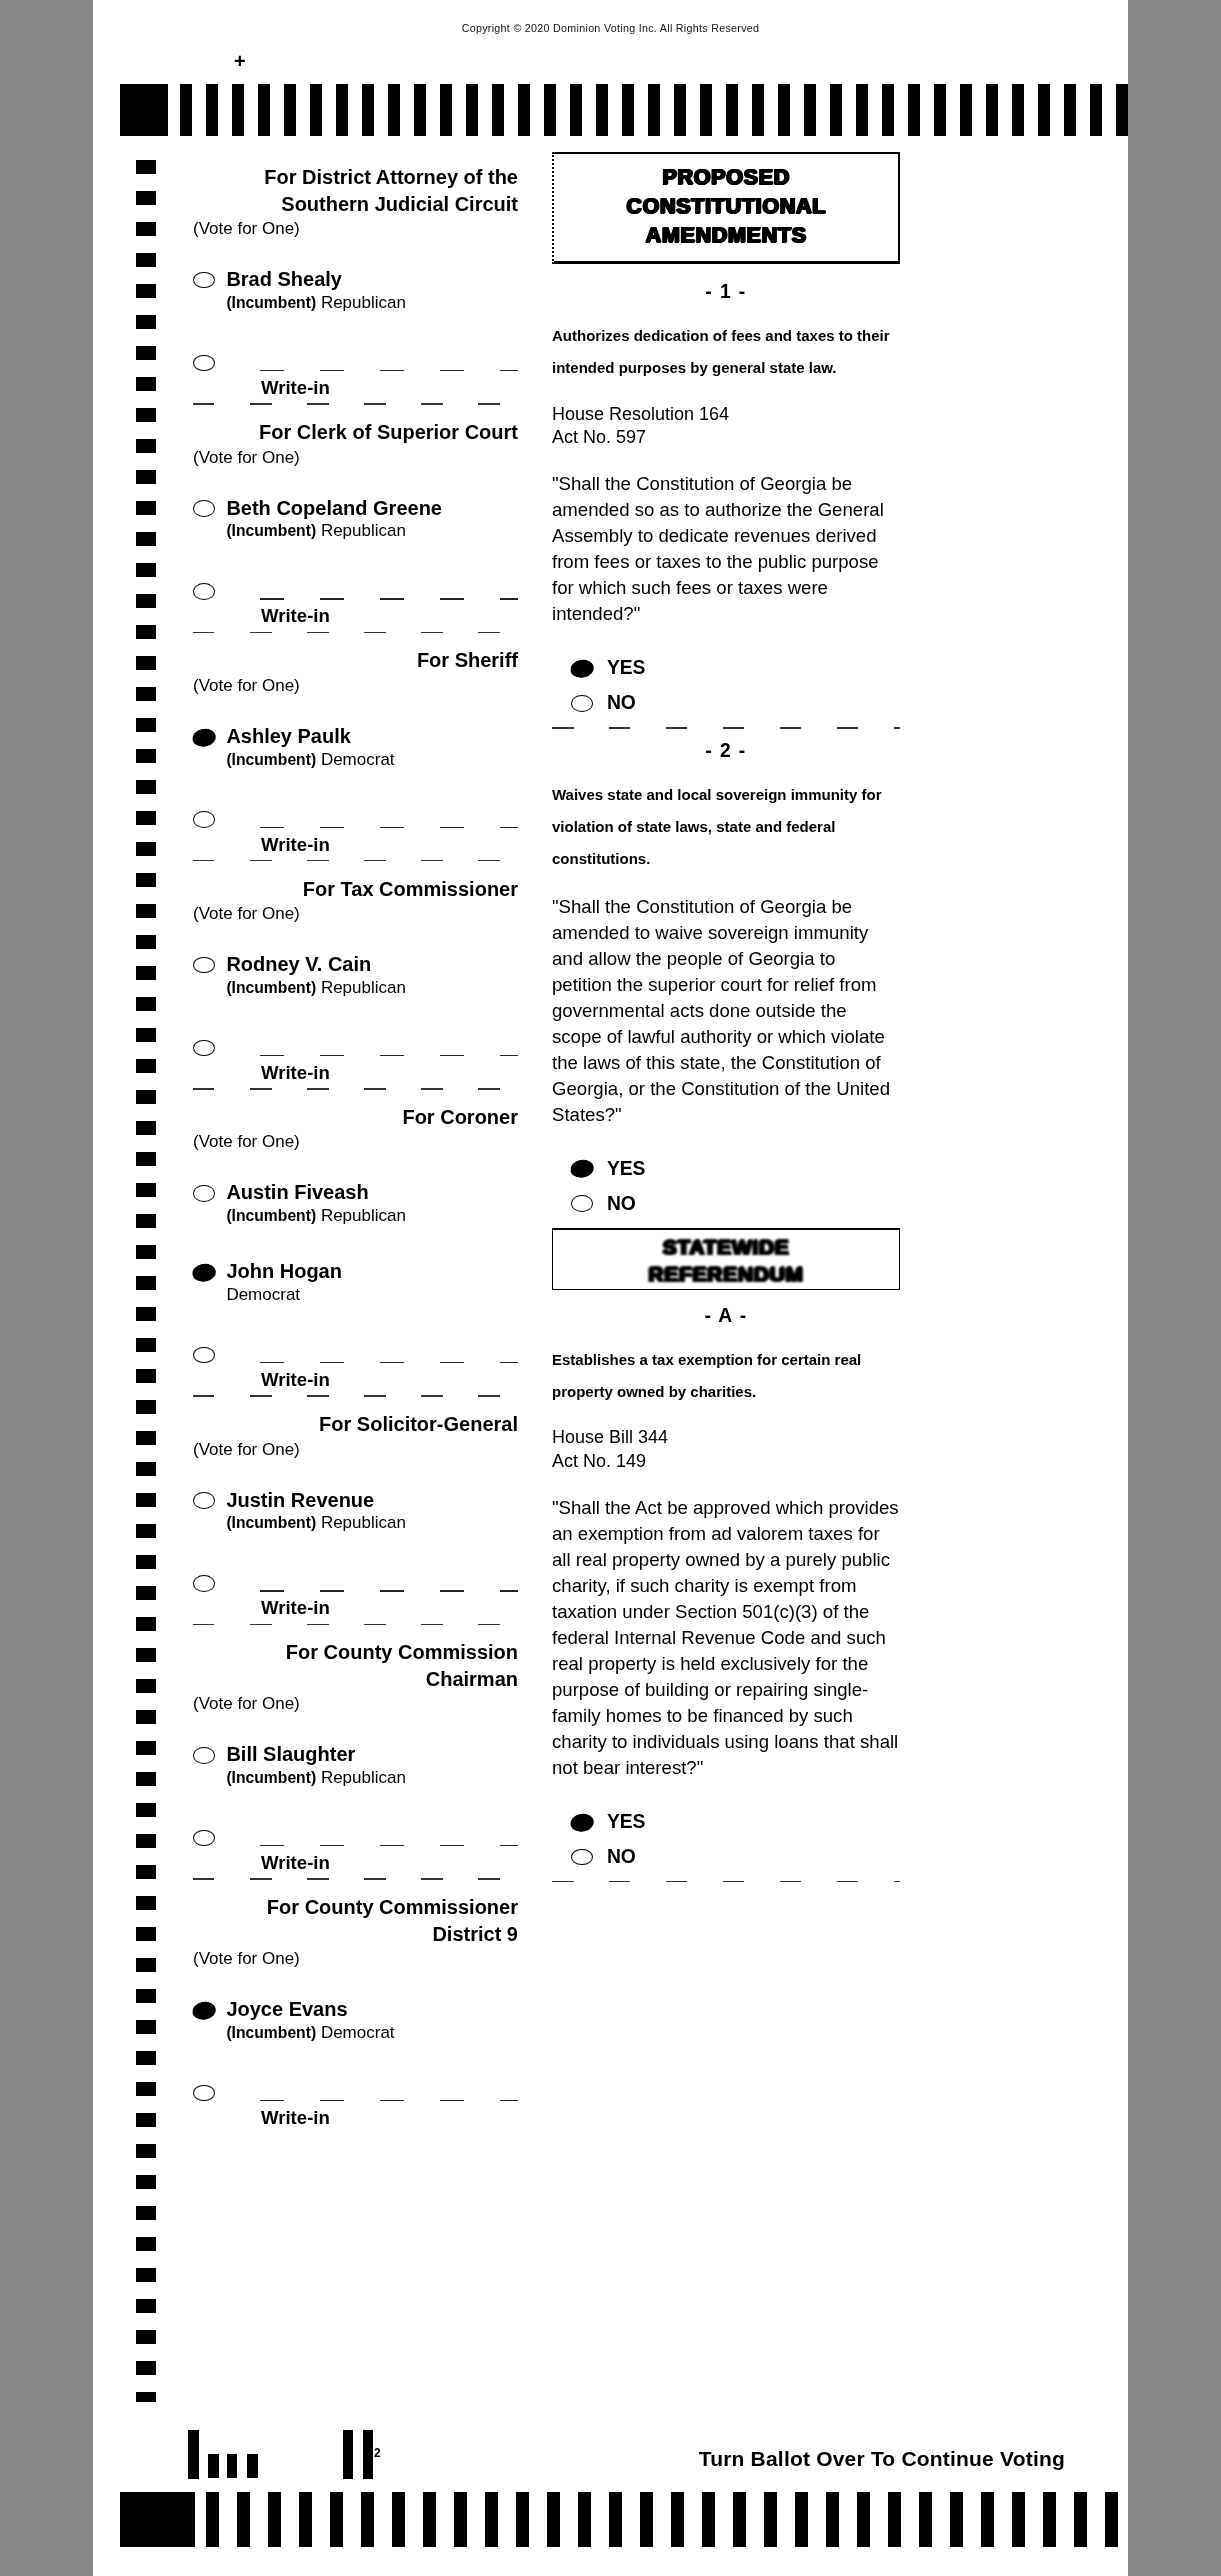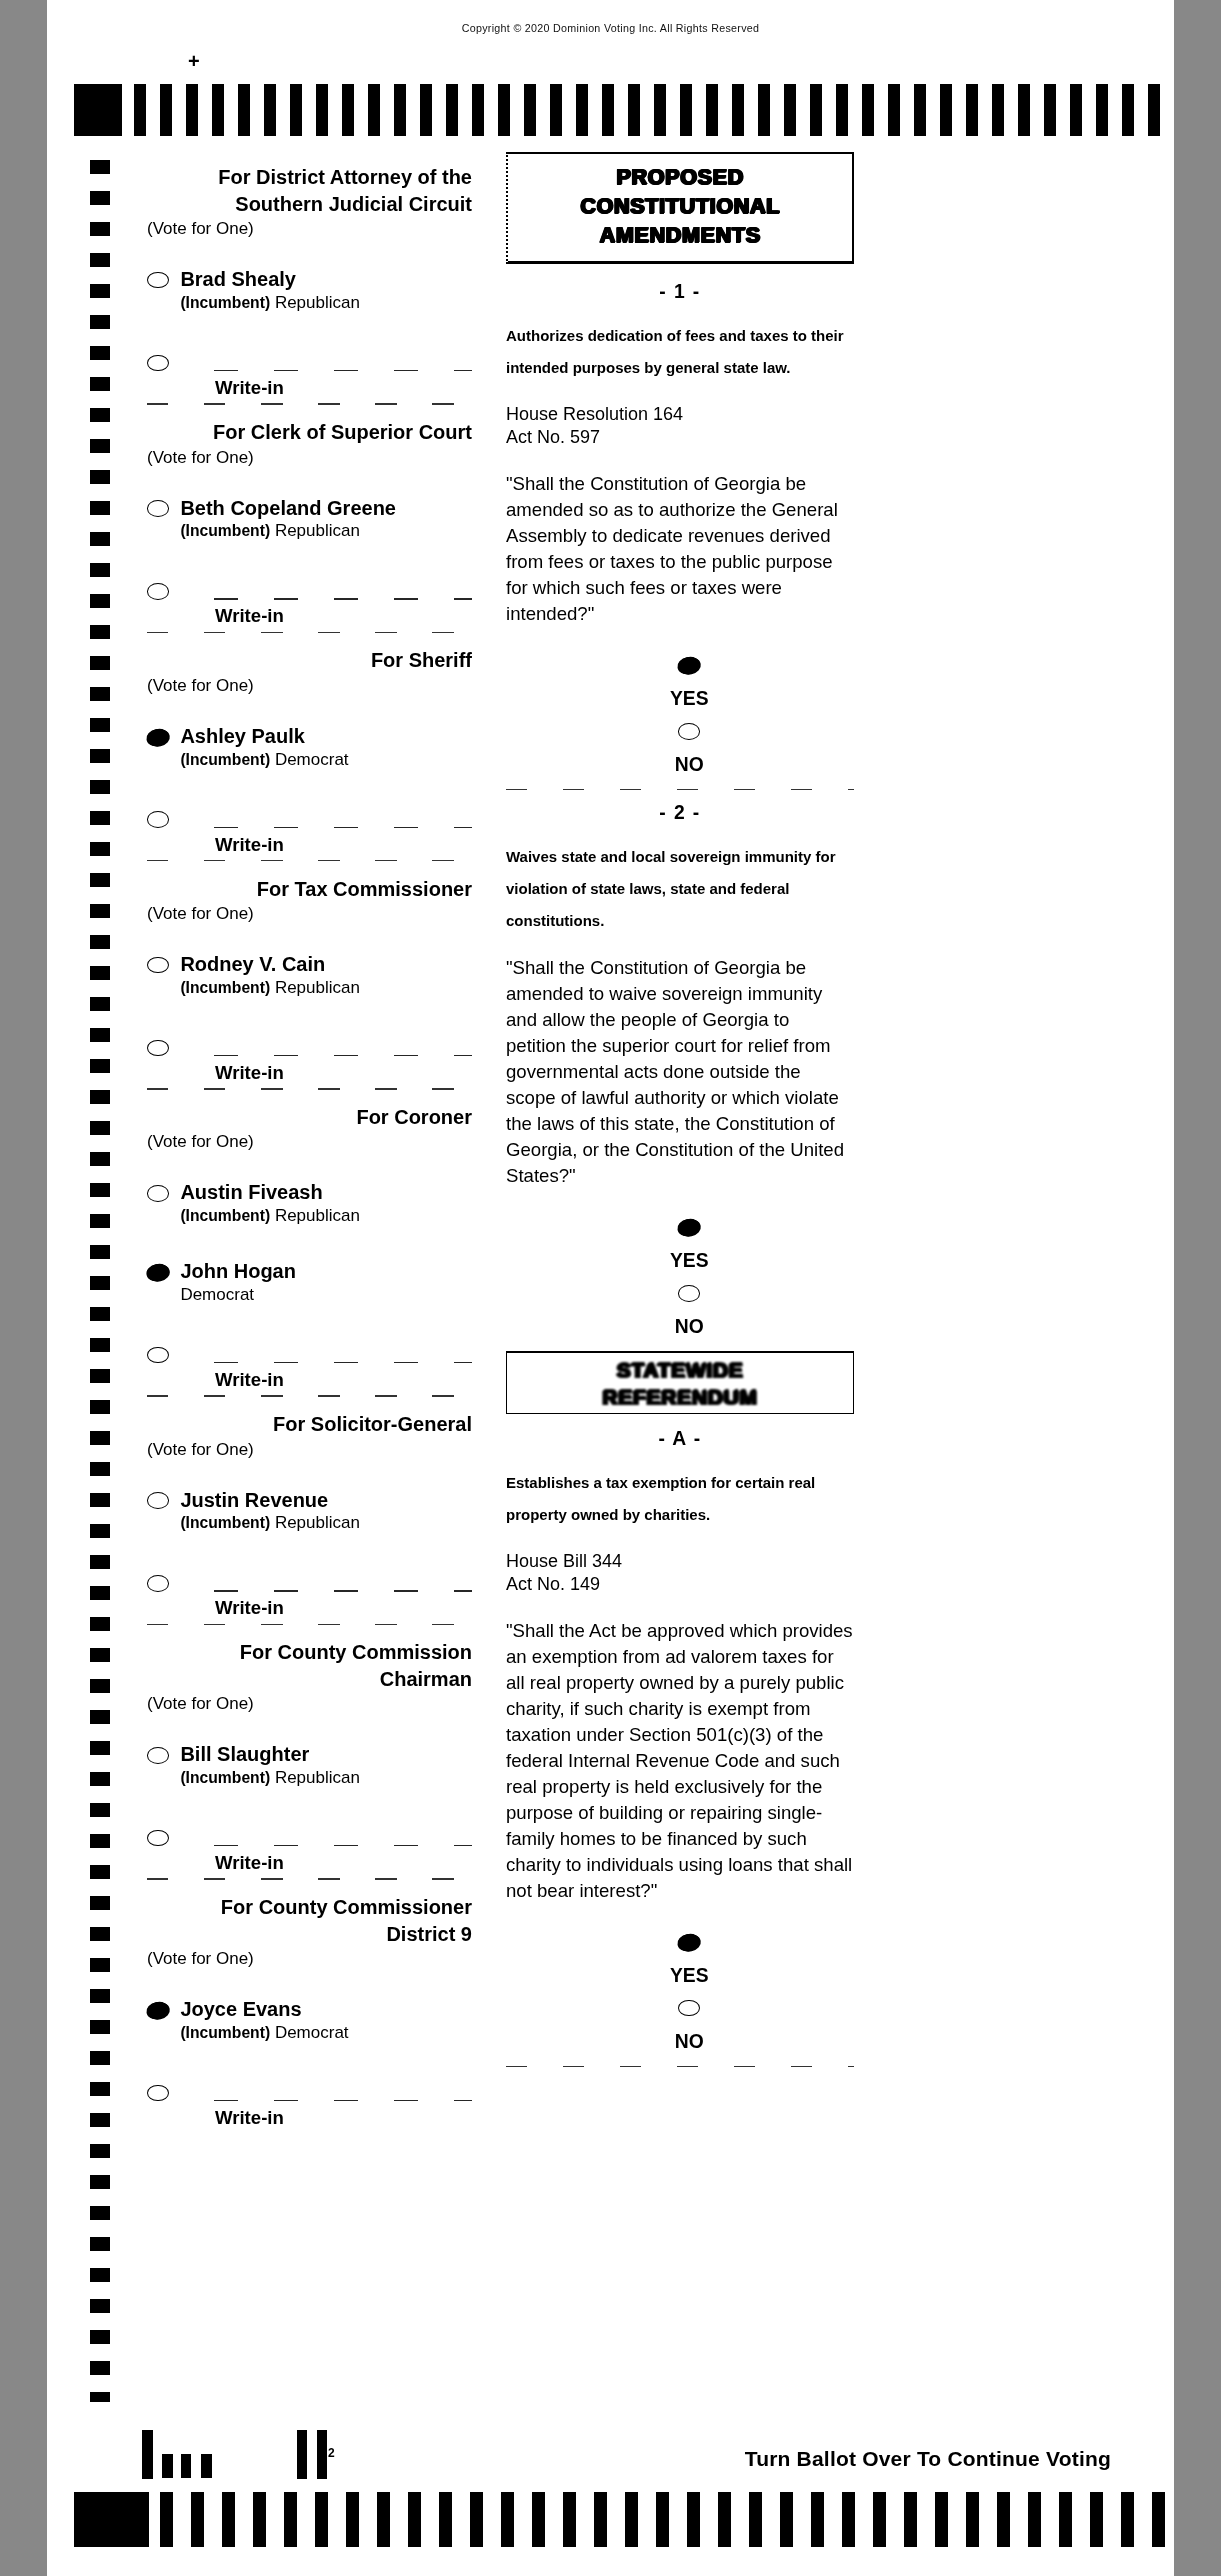--- a/index.html
+++ b/index.html
@@ -1,18 +1,18 @@
 <!DOCTYPE html>
 <html style="font-size:11.4px"><head>
 <meta charset="utf-8">
 <style>
   * { margin:0; padding:0; box-sizing:border-box; }
   html,body { background:#888; }
   body { font-family:"Liberation Sans", sans-serif; color:#000; }
-  #ballot { position:relative; width:1127px; height:2576px; background:#fff; margin:0 auto; overflow:hidden; }
+  #ballot { position:relative; width:1035px; height:2576px; background:#fff; margin:0 auto; overflow:hidden; }
 
   
   .copyright { position:absolute; left:0; right:0; top:21.5px; text-align:center;
                font-size:10.7px; color:#111; letter-spacing:0.3px; }
   .reg-plus { position:absolute; left:141px; top:50px; font-size:20px; font-weight:bold; }
   .band { position:absolute; display:flex; }
   .band-top { left:27px; top:84px; width:1156px; height:52px; }
   .band-top .blockL { width:48px; background:#000; margin-right:12px; }
   .band-top .bars  { flex:1; background:repeating-linear-gradient(90deg,#000 0 12px,transparent 12px 26px); margin-right:8.6px; }
   .band-top .blockR { width:53px; background:#000; }
@@ -54,21 +54,21 @@
   .smudge { font-weight:bold; font-size:21.5px; line-height:29px; text-align:center; white-space:pre-line;
             letter-spacing:0.7px; filter:blur(0.4px);
             text-shadow:0.7px 0 #000,-0.7px 0 #000,0 0.7px #000,0.7px 0.7px #000,-0.7px 0.7px #000,1.4px 0 #000; }
   .stat-box { border:1.4px solid #000; border-top-width:2.1px; padding:2.9px 4.3px; margin-bottom:14.3px; }
   .stat-txt { font-size:21px; line-height:27px; filter:blur(0.9px);
               text-shadow:0.7px 0 #000,-0.7px 0 #000,0 0.7px #000,1.4px 0.7px #000,-1.4px 0.7px #000,0.7px -0.7px #000; }
   .m-num { font-weight:bold; font-size:19.3px; text-align:center; margin-bottom:17px; letter-spacing:1.4px; }
   .m-summary { font-weight:bold; font-size:15px; line-height:32px; margin-bottom:18.6px; }
   .m-bill { font-size:18px; line-height:23.6px; margin-bottom:21.5px; }
   .m-q { font-size:18.6px; line-height:26px; margin-bottom:30px; }
-  .choice { display:flex; gap:14.3px; align-items:center; margin:0 0 13px 18.6px;flex-direction:column; }
+  .choice { display:flex; gap:14.3px; align-items:center; margin:0 0 13px 18.6px; }
   .choice .oval { margin-top:0; }
   .ch-label { font-weight:bold; font-size:19.3px; }
   .measure .sep { margin-top:2.9px; margin-bottom:11.4px; }
 </style>
 </head>
 <body>
 
 <div id="ballot">
 
   <div class="copyright">Copyright © 2020 Dominion Voting Inc. All Rights Reserved</div>

